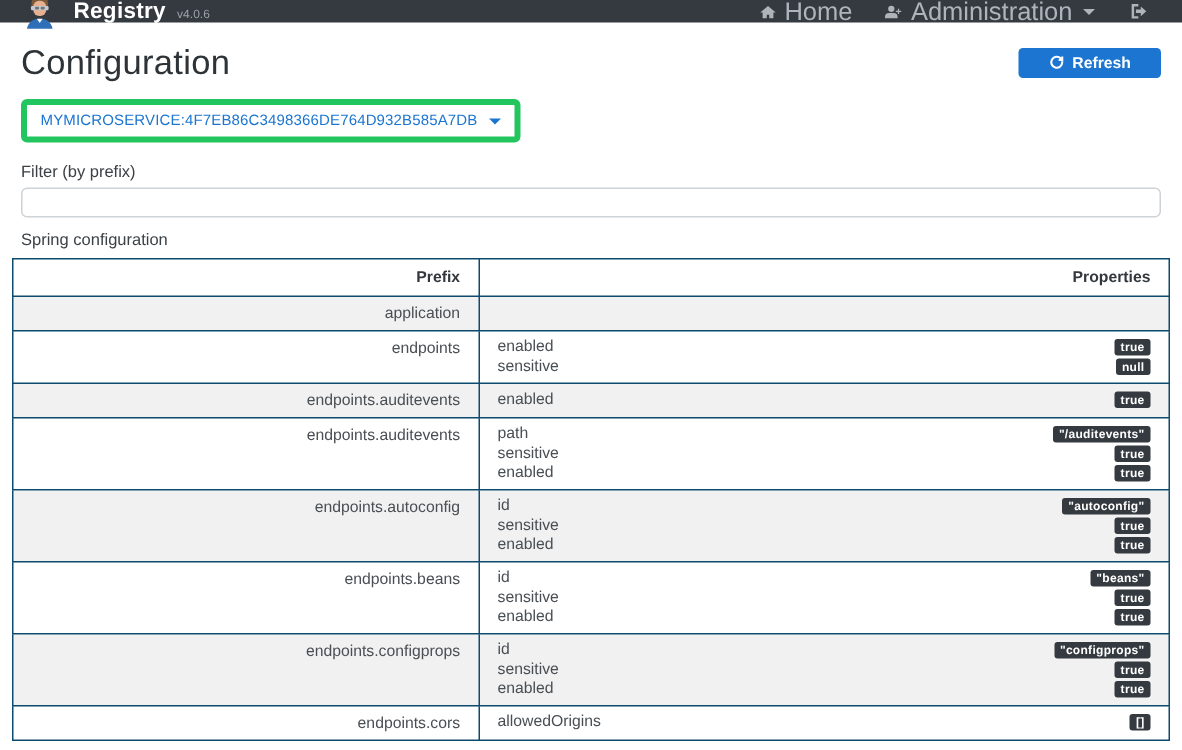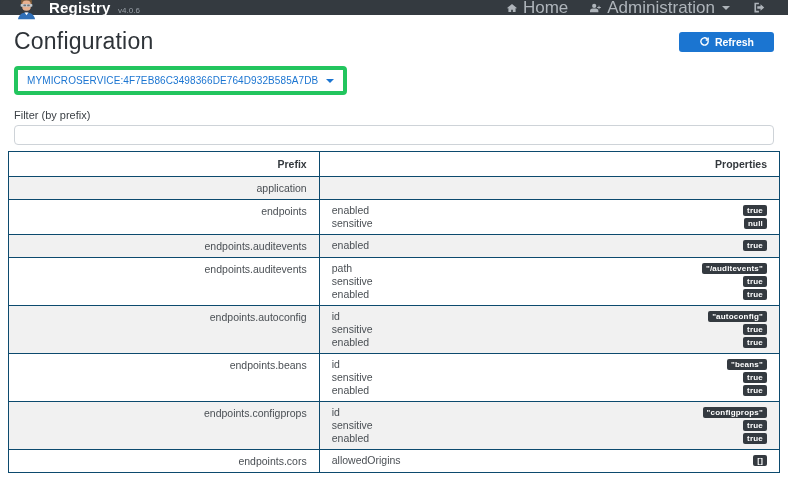--- a/index.html
+++ b/index.html
@@ -115,20 +115,21 @@
   </div>
 
   <button class="btn-instance">
     <span>MYMICROSERVICE:4F7EB86C3498366DE764D932B585A7DB</span>
     <span class="caret"></span>
   </button>
 
   <div class="form-label">Filter (by prefix)</div>
   <input class="filter-input" type="text" placeholder="" style="">
 
+  <div class="section-label">Spring configuration</div>
 
   <div class="table-wrap">
     <table class="config">
       <colgroup>
           <col class="c-prefix">
           <col>
         </colgroup>
       <thead>
         <tr>
           <th>Prefix</th>

